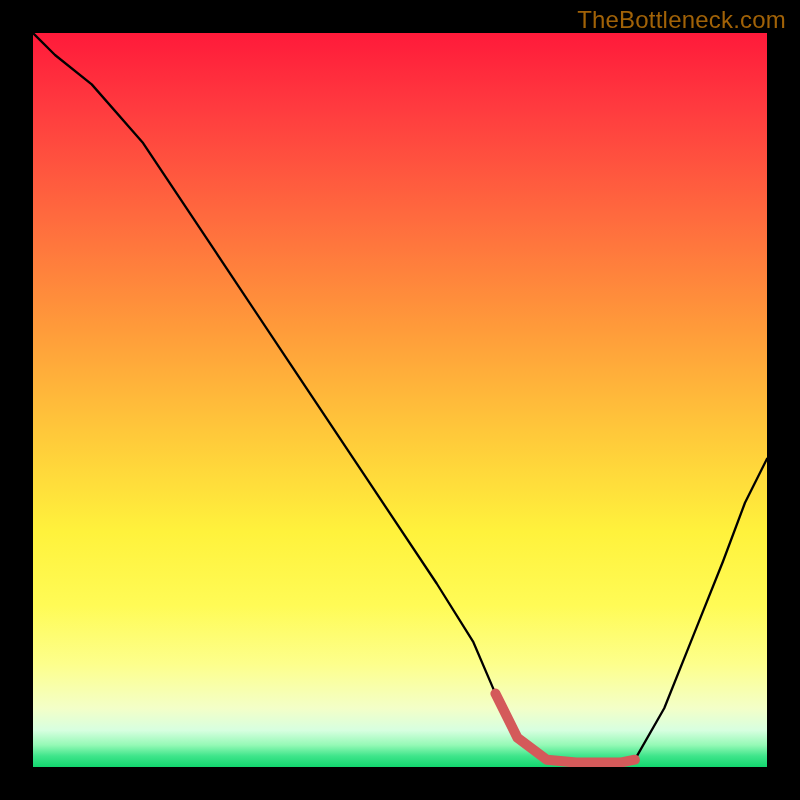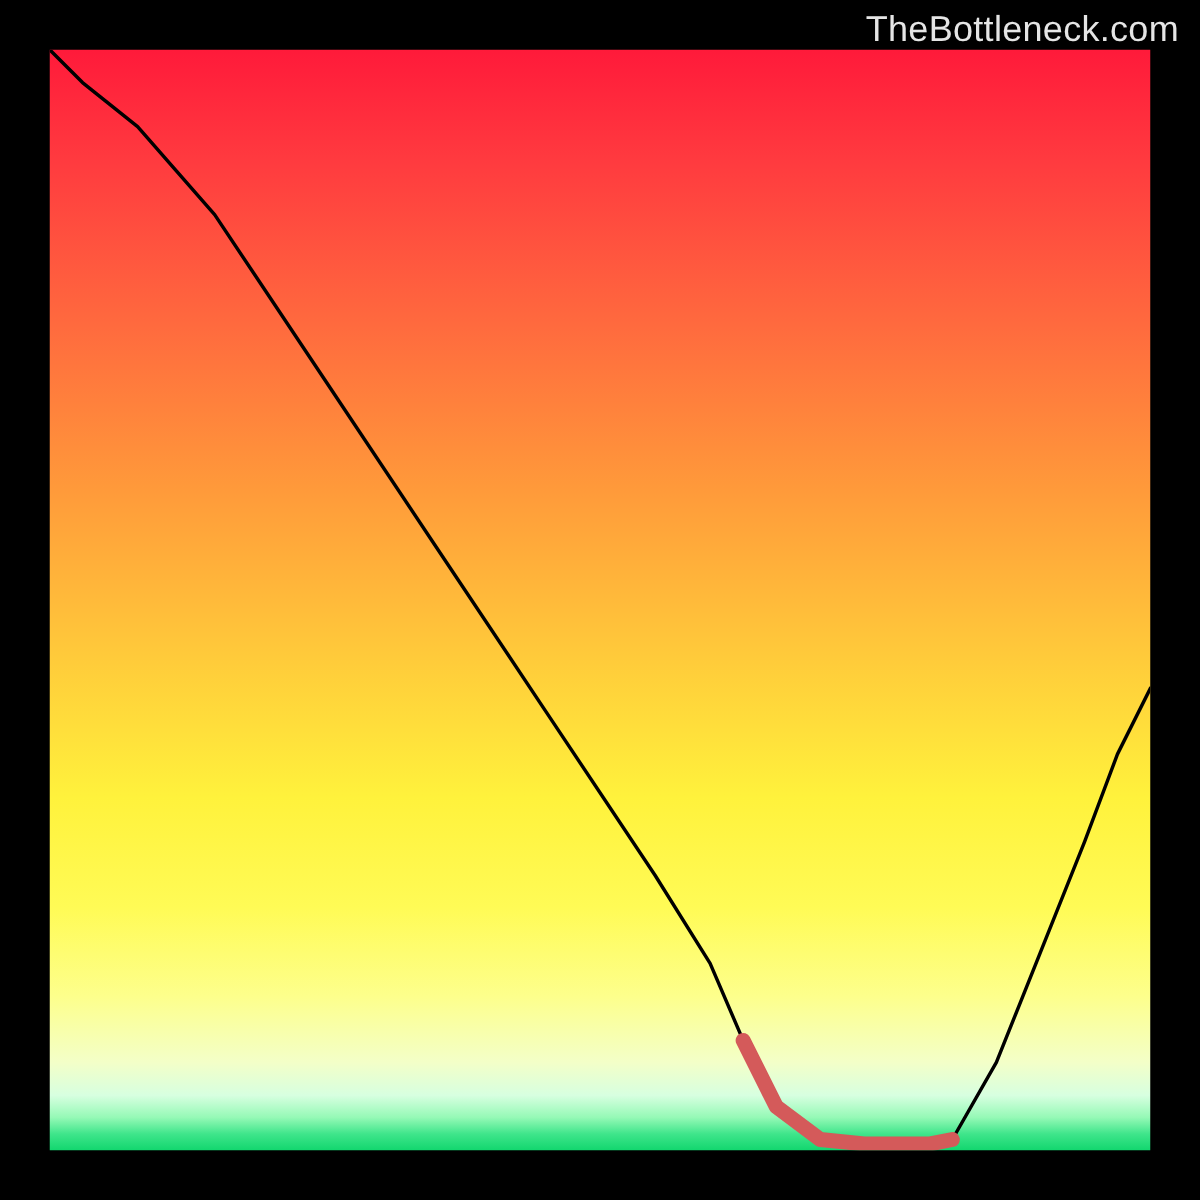--- a/index.html
+++ b/index.html
@@ -9,21 +9,21 @@
     width: 800px;
     height: 800px;
     background: #000;
   }
   .watermark {
     position: absolute;
     top: 6px;
     right: 14px;
     font-family: Arial, Helvetica, sans-serif;
     font-size: 24px;
-    color: #e5e5e5;
+    color: #a16207;
     letter-spacing: 0.2px;
     user-select: none;
   }
   .plot {
     position: absolute;
     left: 33px;
     top: 33px;
     width: 734px;
     height: 734px;
     overflow: hidden;

